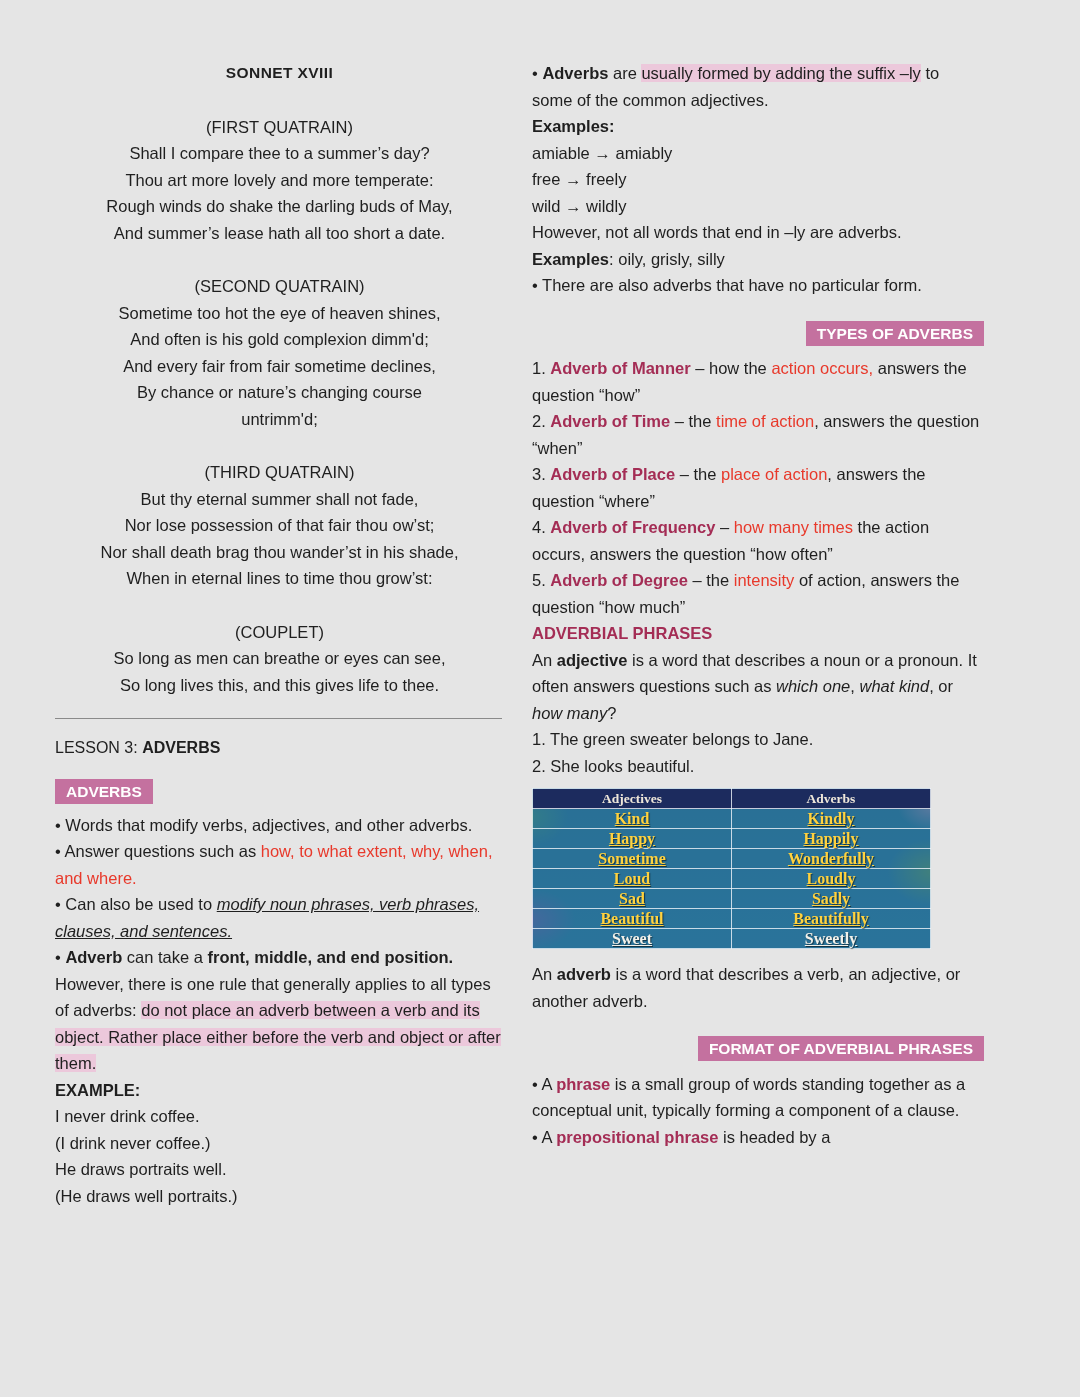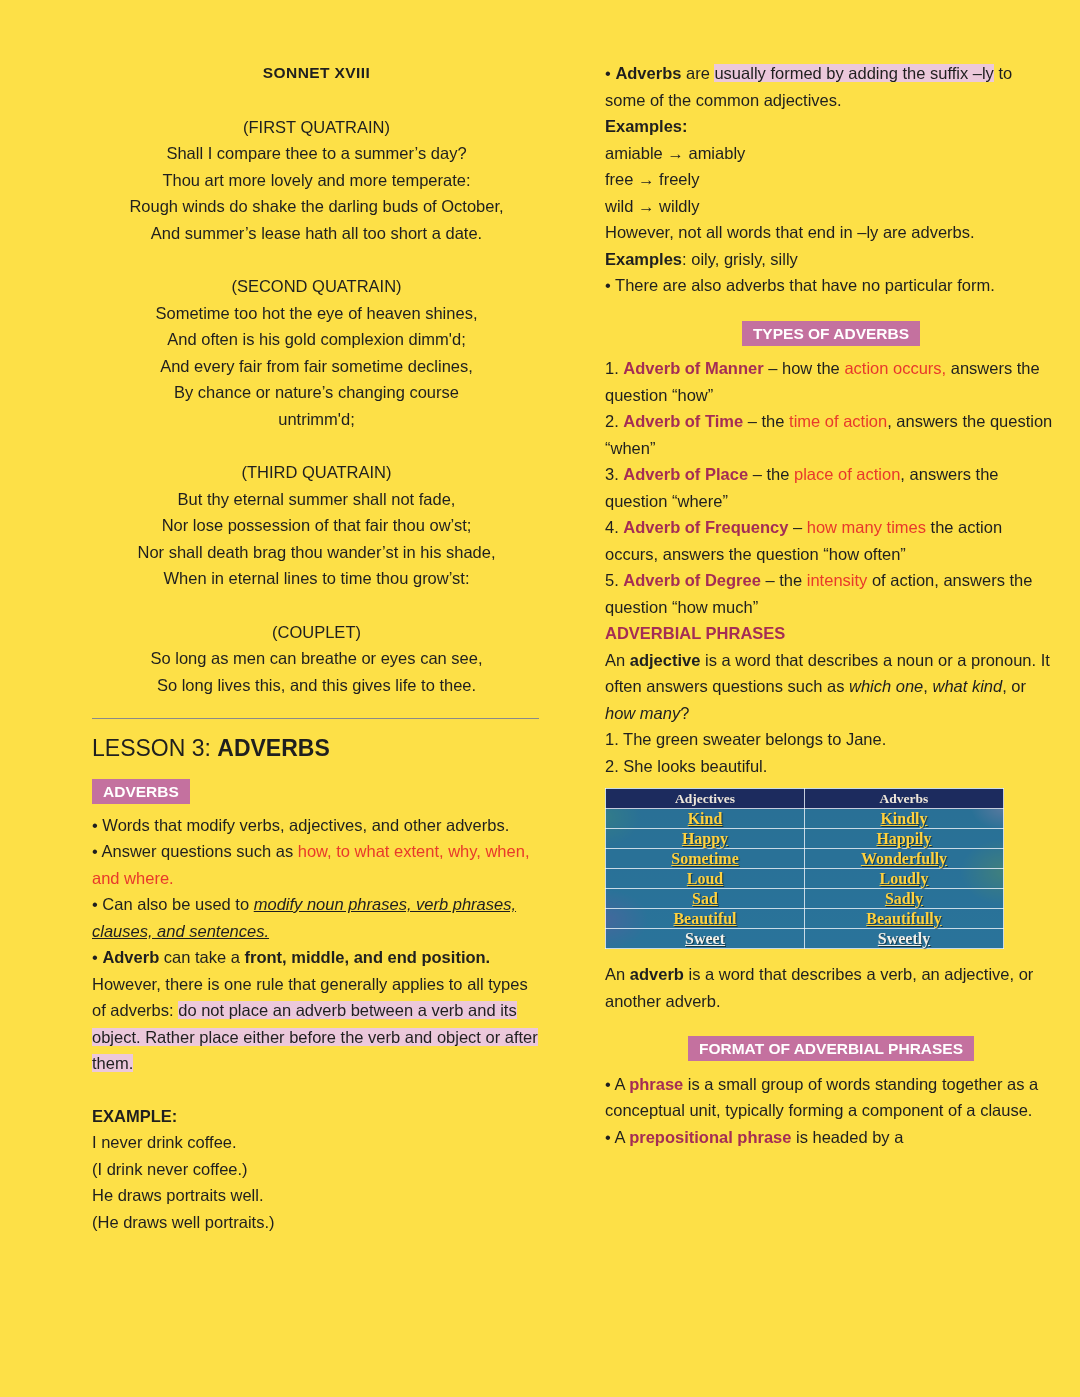--- a/index.html
+++ b/index.html
@@ -1,45 +1,45 @@
 <!DOCTYPE html>
 <html><head>
 <meta charset="utf-8">
 <style>
   * { box-sizing: border-box; }
   html,body { margin:0; padding:0; background:#ffffff; }
   .page {
     width:1080px; height:1397px; overflow:hidden;
-    padding:60px 0 0 92px;
-    display:flex; gap:64px;
+    padding:60px 0 0 55px;
+    display:flex; gap:28px;
     font-family:"Liberation Sans", sans-serif;
     font-size:16.5px; line-height:26.5px; color:#1f1f1f;
-    background:#fde047;
+    background:#e5e5e5;
   }
   .col-left  { width:449px; }
   .col-right { width:452px; }
   .center { text-align:center; }
   .b  { font-weight:700; }
   .red { color:#e8392b; }
   .maroon { color:#a42d55; font-weight:700; }
   .hl { background:#ecc8db; }
   .iu { font-style:italic; text-decoration:underline; }
   .i  { font-style:italic; }
   .badge {
     display:inline-block; background:#c4719f; color:#ffffff;
     font-weight:700; font-size:15.5px; line-height:25px; padding:0 11px;
   }
   .sonnet-title { font-weight:700; font-size:15.5px; letter-spacing:.4px; margin-bottom:27px; }
   .stanza { margin-bottom:27px; }
   .couplet { margin-bottom:20px; }
   hr.rule { border:none; border-top:1.5px solid #8a8a8a; margin:0 0 14px 0; width:447px; }
-  .lesson-title { font-size:23px; line-height:30px; margin-bottom:15px; }
+  .lesson-title { font-size:16px; line-height:30px; margin-bottom:15px; }
   .badge-row { margin-bottom:7px; }
-  .badge-row-center { text-align:center; margin:21px 0 9px 0; }
-  .gap { margin-top:26px; }
+  .badge-row-center { text-align:right; margin:21px 0 9px 0; }
+  .gap { }
   p.block { margin:0; }
   
   .table-wrap {
     width:399px; margin:9px 0 12px 0; position:relative;
     font-family:"Liberation Serif", serif;
     background:
       radial-gradient(60px 42px at 0% 82%, #8a55ae, transparent 72%),
       radial-gradient(46px 32px at 100% 12%, #d992b8, transparent 72%),
       radial-gradient(60px 46px at 100% 52%, #7ea83f, transparent 72%),
       radial-gradient(50px 40px at 0% 18%, #4e9a6b, transparent 72%),
@@ -67,21 +67,21 @@
 
   <div class="col-left">
 
     <div class="center">
       <div class="sonnet-title">SONNET XVIII</div>
 
       <div class="stanza">
         <div>(FIRST QUATRAIN)</div>
         <div>Shall I compare thee to a summer’s day?</div>
         <div>Thou art more lovely and more temperate:</div>
-        <div>Rough winds do shake the darling buds of October,</div>
+        <div>Rough winds do shake the darling buds of May,</div>
         <div>And summer’s lease hath all too short a date.</div>
       </div>
 
       <div class="stanza">
         <div>(SECOND QUATRAIN)</div>
         <div>Sometime too hot the eye of heaven shines,</div>
         <div>And often is his gold complexion dimm'd;</div>
         <div>And every fair from fair sometime declines,</div>
         <div>By chance or nature’s changing course</div>
         <div>untrimm'd;</div>

